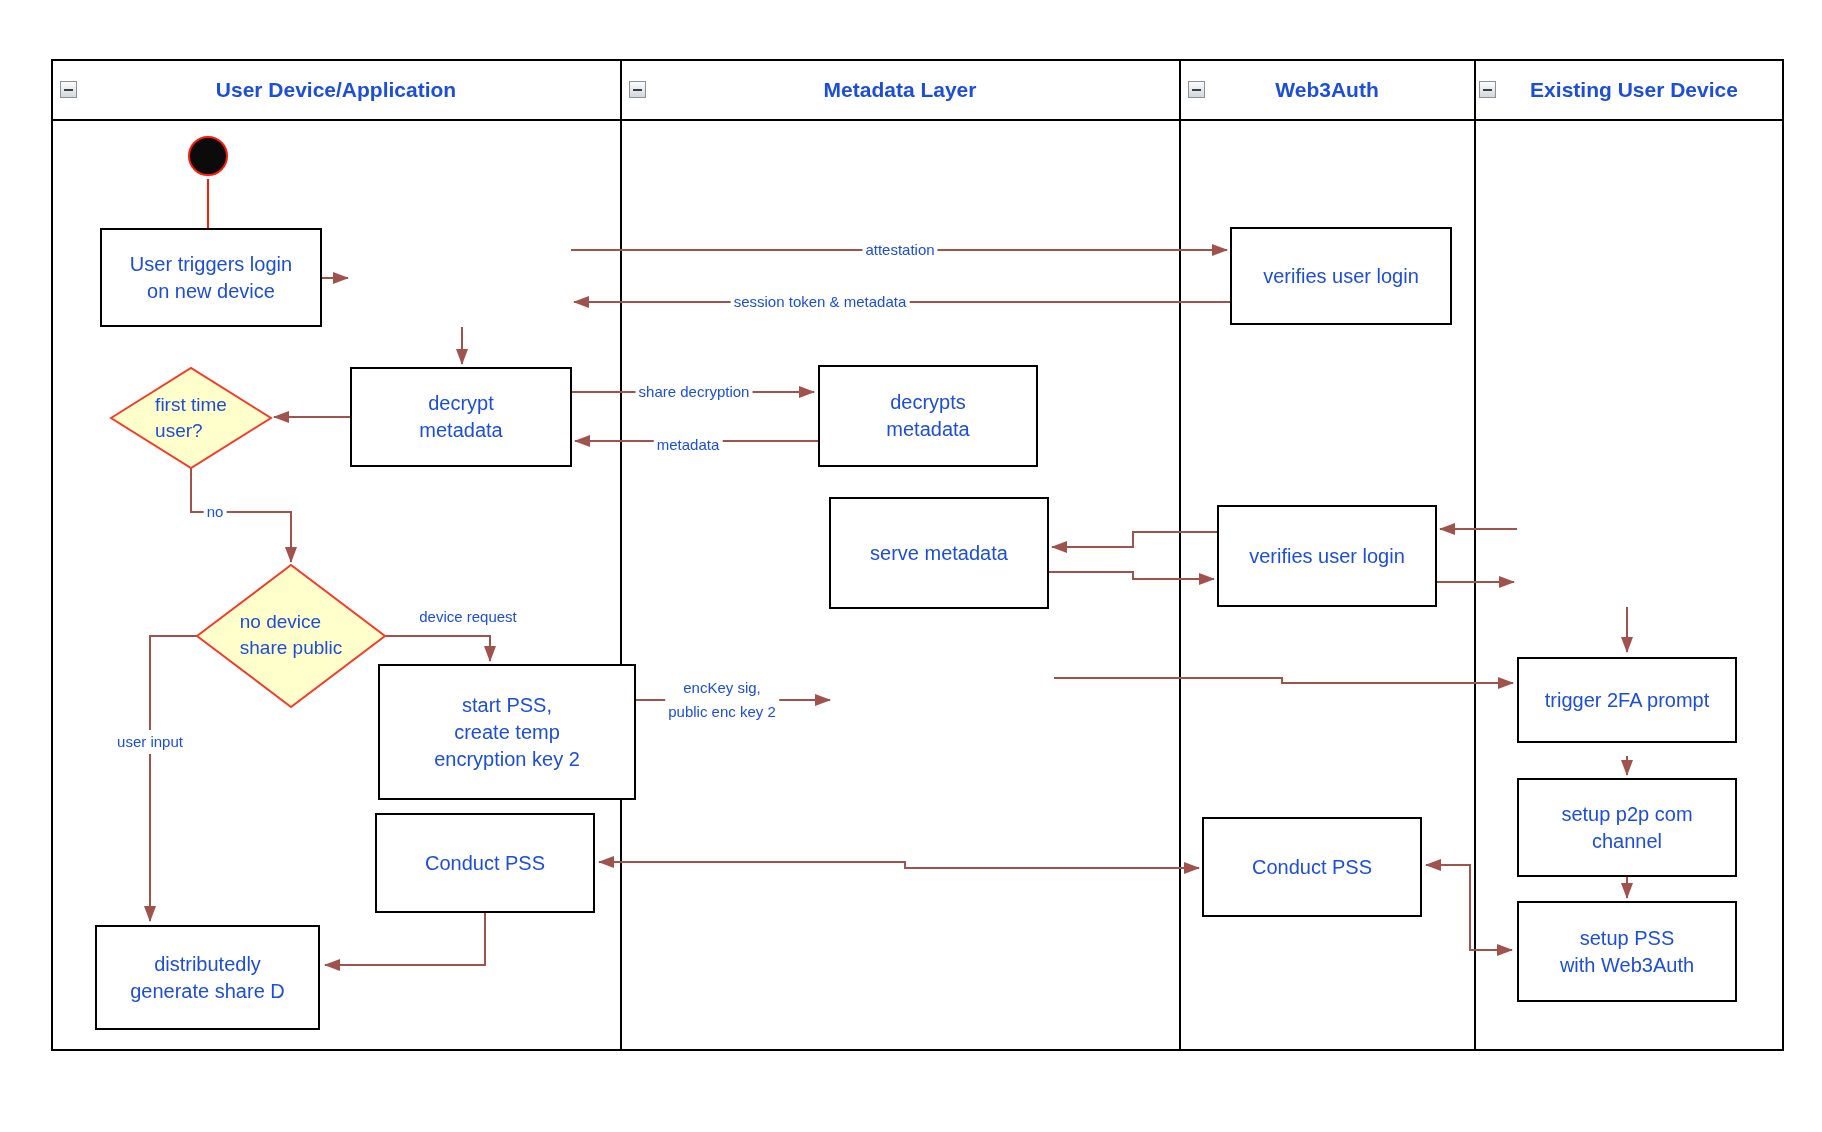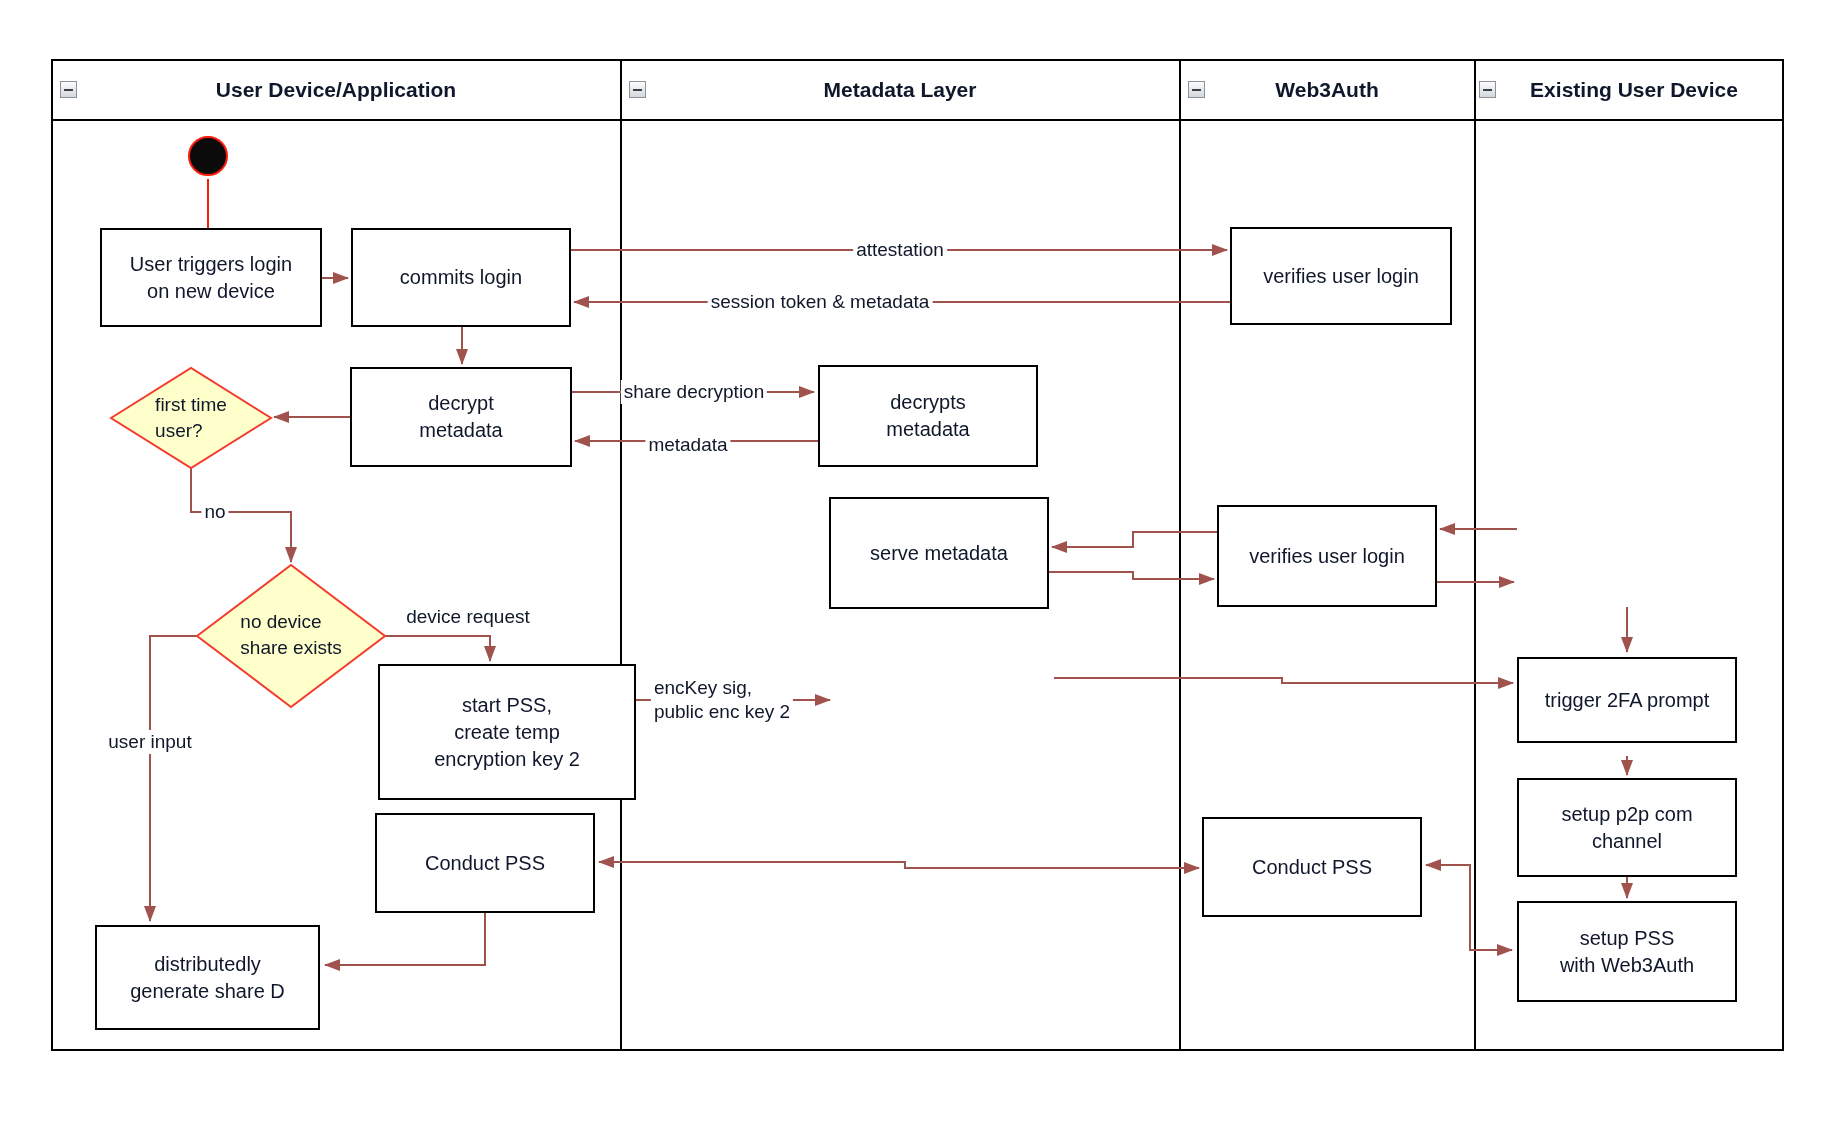--- a/index.html
+++ b/index.html
@@ -1,25 +1,25 @@
 <!DOCTYPE html>
 <html><head>
 <meta charset="utf-8">
 <style>
   html,body{margin:0;padding:0;background:#ffffff;}
   #stage{position:relative;width:1822px;height:1132px;background:#ffffff;
-         font-family:"Liberation Sans","DejaVu Sans",sans-serif;color:#0f172a;overflow:hidden;}
+         font-family:"Liberation Sans","DejaVu Sans",sans-serif;color:#1d4ed8;overflow:hidden;}
   svg.wires{position:absolute;left:0;top:0;z-index:1;}
   .box{position:absolute;box-sizing:border-box;border:2px solid #000;background:#fff;
        display:flex;flex-direction:column;align-items:center;justify-content:center;
        font-size:20px;line-height:27px;text-align:center;z-index:2;}
   .dtext{position:absolute;transform:translate(-50%,-50%);font-size:19px;line-height:26px;
          white-space:nowrap;z-index:3;}
-  .elabel{position:absolute;transform:translate(-50%,-50%);background:#fff;font-size:19px;
-          line-height:24px;white-space:nowrap;padding:0 3px;z-index:3;}
+  .elabel{position:absolute;transform:translate(-50%,-50%);background:#fff;font-size:15px;
+          line-height:24px;white-space:nowrap;padding:0 3px;text-align:center;z-index:3;}
   .lane-title{position:absolute;transform:translate(-50%,-50%);font-weight:bold;font-size:21px;
               white-space:nowrap;z-index:2;}
   .micon{position:absolute;width:17px;height:17px;box-sizing:border-box;border:1px solid #8b929c;
          background:linear-gradient(#fdfdfd,#d2d7dc);display:flex;align-items:center;
          justify-content:center;z-index:3;}
   .micon .bar{width:9px;height:2px;background:#3a3f45;}
   .start-node{position:absolute;left:188px;top:136px;width:40px;height:40px;border-radius:50%;
               background:#0b0b0b;border:2px solid #ff1a0a;box-sizing:border-box;z-index:2;}
 </style>
 </head>
@@ -89,23 +89,20 @@
   <div class="lane-title" style="left:900px;top:90px">Metadata Layer</div>
   <div class="lane-title" style="left:1327px;top:90px">Web3Auth</div>
   <div class="lane-title" style="left:1634px;top:90px">Existing User Device</div>
 
   <div class="start-node"></div>
 
   <div class="box" style="left:100px;top:228px;width:222px;height:99px">
     <span>User triggers login</span>
     <span>on new device</span>
   </div>
-  <div class="box" style="left:351px;top:228px;width:220px;height:99px">
-    <span>commits login</span>
-  </div>
   <div class="box" style="left:350px;top:367px;width:222px;height:100px">
     <span>decrypt</span>
     <span>metadata</span>
   </div>
   <div class="box" style="left:378px;top:664px;width:258px;height:136px">
     <span>start PSS,</span>
     <span>create temp</span>
     <span>encryption key 2</span>
   </div>
   <div class="box" style="left:375px;top:813px;width:220px;height:100px">
@@ -145,21 +142,21 @@
     <span>setup PSS</span>
     <span>with Web3Auth</span>
   </div>
 
   <div class="dtext" style="left:191px;top:418px">
     <div>first time</div>
     <div>user?</div>
   </div>
   <div class="dtext" style="left:291px;top:635px">
     <div>no device</div>
-    <div>share exists</div>
+    <div>share public</div>
   </div>
 
   <div class="elabel" style="left:900px;top:250px">attestation</div>
   <div class="elabel" style="left:820px;top:302px">session token &amp; metadata</div>
   <div class="elabel" style="left:694px;top:392px">share decryption</div>
   <div class="elabel" style="left:688px;top:445px">metadata</div>
   <div class="elabel" style="left:215px;top:512px">no</div>
   <div class="elabel" style="left:468px;top:617px">device request</div>
   <div class="elabel" style="left:722px;top:700px">
     <div>encKey sig,</div>

